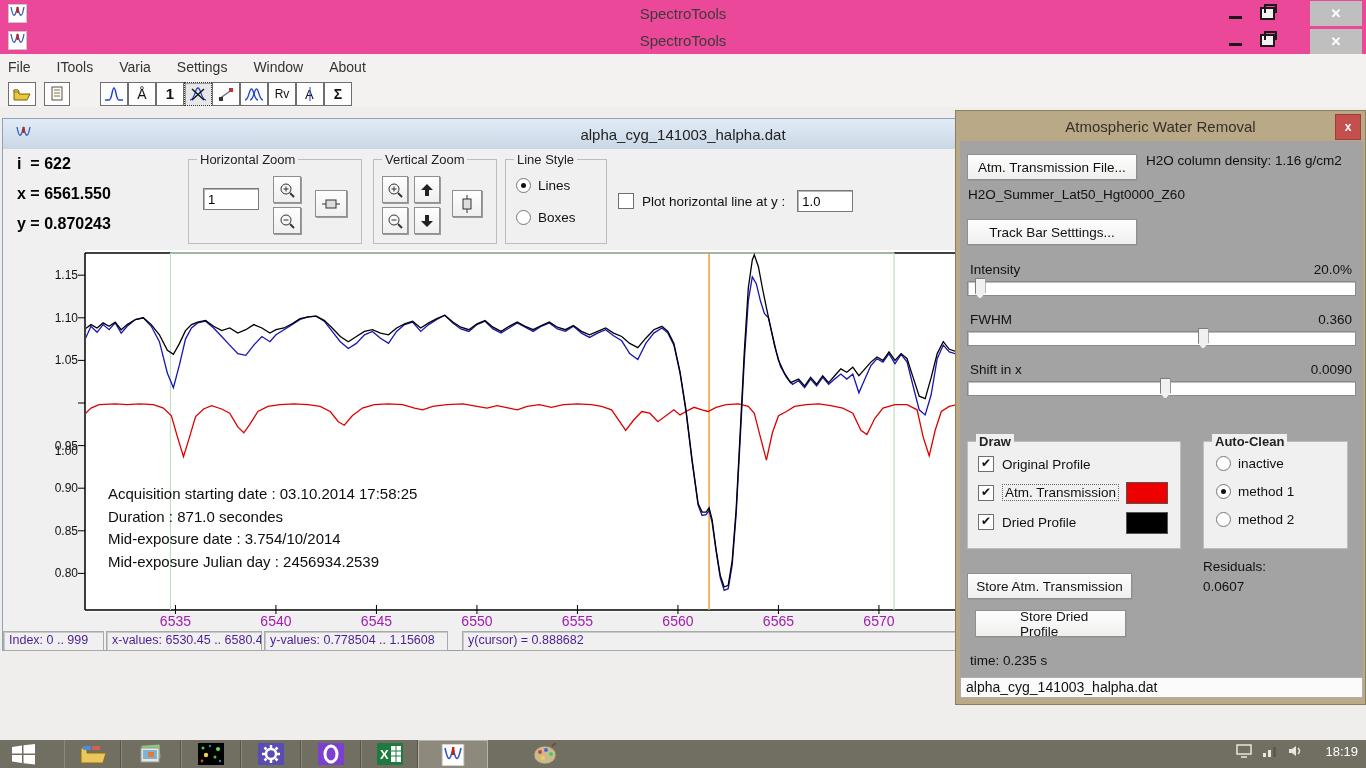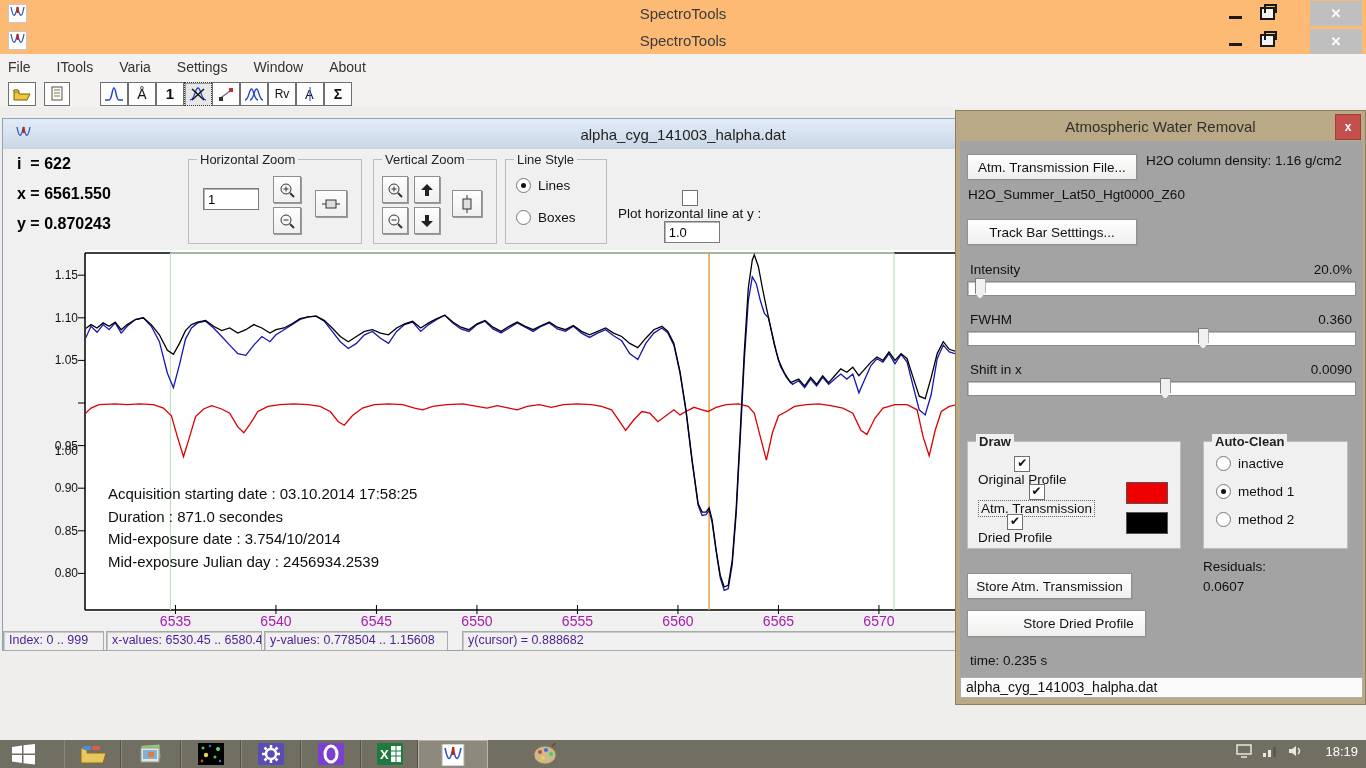--- a/index.html
+++ b/index.html
@@ -1,19 +1,19 @@
 <!DOCTYPE html>
 <html><head>
 <meta charset="utf-8">
 <style>
   html,body{margin:0;padding:0;background:#555;font-family:"Liberation Sans",sans-serif;}
   #screen{position:relative;width:1366px;height:768px;overflow:hidden;background:#f3f2f1;}
   .abs{position:absolute;}
   
-  .titlebar{left:0;width:1366px;height:27px;background:#fdba74;}
+  .titlebar{left:0;width:1366px;height:27px;background:#ec4899;}
   .tb-title{width:100%;text-align:center;font-size:15px;color:#3b3b3b;line-height:27px;}
   .applogo{width:17px;height:17px;background:#fff;border:1px solid #c8c8c8;}
   .capbtn{width:26px;height:27px;display:flex;align-items:center;justify-content:center;color:#1a1a1a;}
   .closebtn{width:52px;height:25px;background:#bfbfbf;color:#fff;display:flex;align-items:center;justify-content:center;font-size:13px;font-weight:bold;}
   .restore-glyph{width:11px;height:9px;border:2px solid #1a1a1a;position:relative;background:#f3f2f1;}
   .restore-glyph:before{content:"";position:absolute;left:2px;top:-5px;width:9px;height:7px;border:2px solid #1a1a1a;border-bottom:none;}
   .min-glyph{width:13px;height:3px;background:#1a1a1a;margin-top:8px;}
   .menubar{left:0;top:54px;width:1366px;height:26px;display:flex;align-items:center;padding-left:8px;gap:26px;color:#333;font-size:14px;}
   .menu-item{cursor:default;}
   .toolbar{left:0;top:80px;width:1366px;height:27px;border-bottom:1px solid #9aa0a6;display:flex;align-items:center;}
@@ -28,21 +28,21 @@
   .infoblock{font-weight:bold;font-size:16px;color:#000;white-space:pre;}
   .groupbox{border:1px solid #bdbdbd;position:absolute;background:#f0f0f0;}
   .gb-label{position:absolute;top:-8px;left:8px;background:#f0f0f0;padding:0 3px;font-size:13px;color:#222;}
   .fld{background:#fff;border:1px solid #7a7a7a;box-shadow:inset 1px 1px 0 #b5b5b5;font-size:13px;color:#000;padding:2px 4px;box-sizing:border-box;font-family:"Liberation Sans",sans-serif;}
   .btn3d{background:linear-gradient(#fefefe,#efefee);border:1px solid #8f8f8f;box-shadow:1px 1px 0 #9b9b9b;font-size:13.5px;color:#111;display:flex;align-items:center;justify-content:center;box-sizing:border-box;}
   .sqbtn{width:28px;height:27px;}
   .radio{display:flex;align-items:center;gap:7px;font-size:13.5px;color:#111;}
   .radio .circ{width:13px;height:13px;border-radius:50%;border:1px solid #777;background:#fff;display:flex;align-items:center;justify-content:center;}
   .radio .dot{width:5px;height:5px;border-radius:50%;background:#111;display:none;}
   .radio[data-selected="true"] .dot{display:block;}
-  .cbrow{display:flex;align-items:center;font-size:13.5px;color:#111;flex-direction:column;}
+  .cbrow{display:flex;align-items:center;gap:8px;font-size:13.5px;color:#111;}
   .cbbox{width:14px;height:14px;background:#fff;border:1px solid #707070;font-size:12px;line-height:13px;text-align:center;color:#111;}
   
   .plotbg{left:85px;top:250px;width:871px;height:362px;background:#fff;}
   .ylabels div{position:absolute;width:38px;text-align:right;font-size:12px;color:#111;}
   .xlabels div{position:absolute;width:44px;text-align:center;font-size:14px;color:#a21caf;}
   .annot{font-size:15px;color:#0d0d0d;line-height:22.5px;}
   .statusbar{left:3px;top:631px;height:20px;display:flex;gap:2px;font-size:12.5px;color:#4c1d95;}
   .statusseg{border:1px solid #a9a9a9;box-shadow:inset 1px 1px 0 #c9c9c9;background:#f0f0f0;padding:1px 5px;white-space:nowrap;overflow:hidden;box-sizing:border-box;}
   
   .dialog{left:955px;top:110px;width:411px;height:595px;background:#b9a986;border:1px solid #8d7f5e;box-sizing:border-box;}
@@ -406,21 +406,21 @@
         <div class="radio abs" style="left:12px;top:70px;" data-selected="false">
           <span class="circ"></span>
           <span>method 2</span>
         </div>
       </div>
 
       <div class="abs dlbl" style="left:243px;top:418px;">Residuals:</div>
       <div class="abs dlbl" style="left:243px;top:438px;">0.0607</div>
 
       <div class="btn3d abs" style="left:7px;top:432px;width:165px;height:26px;">Store Atm. Transmission</div>
-      <div class="btn3d abs" style="left:7px;top:469px;width:179px;height:27px;padding-left:44px;">Store Dried Profile</div>
+      <div class="btn3d abs" style="left:15px;top:469px;width:151px;height:27px;padding-left:44px;">Store Dried Profile</div>
 
       <div class="abs dlbl" style="left:10px;top:512px;">time: 0.235 s</div>
       <div class="dlg-status">alpha_cyg_141003_halpha.dat</div>
     </div>
   </div>
 
   <div class="abs taskbar">
     <div class="tb-item" style="width:46px;border:none;">
       <svg width="26" height="22">
           <path d="M2 4 L12 2.5 L12 10.5 L2 10.5 Z" fill="#fff"></path>

